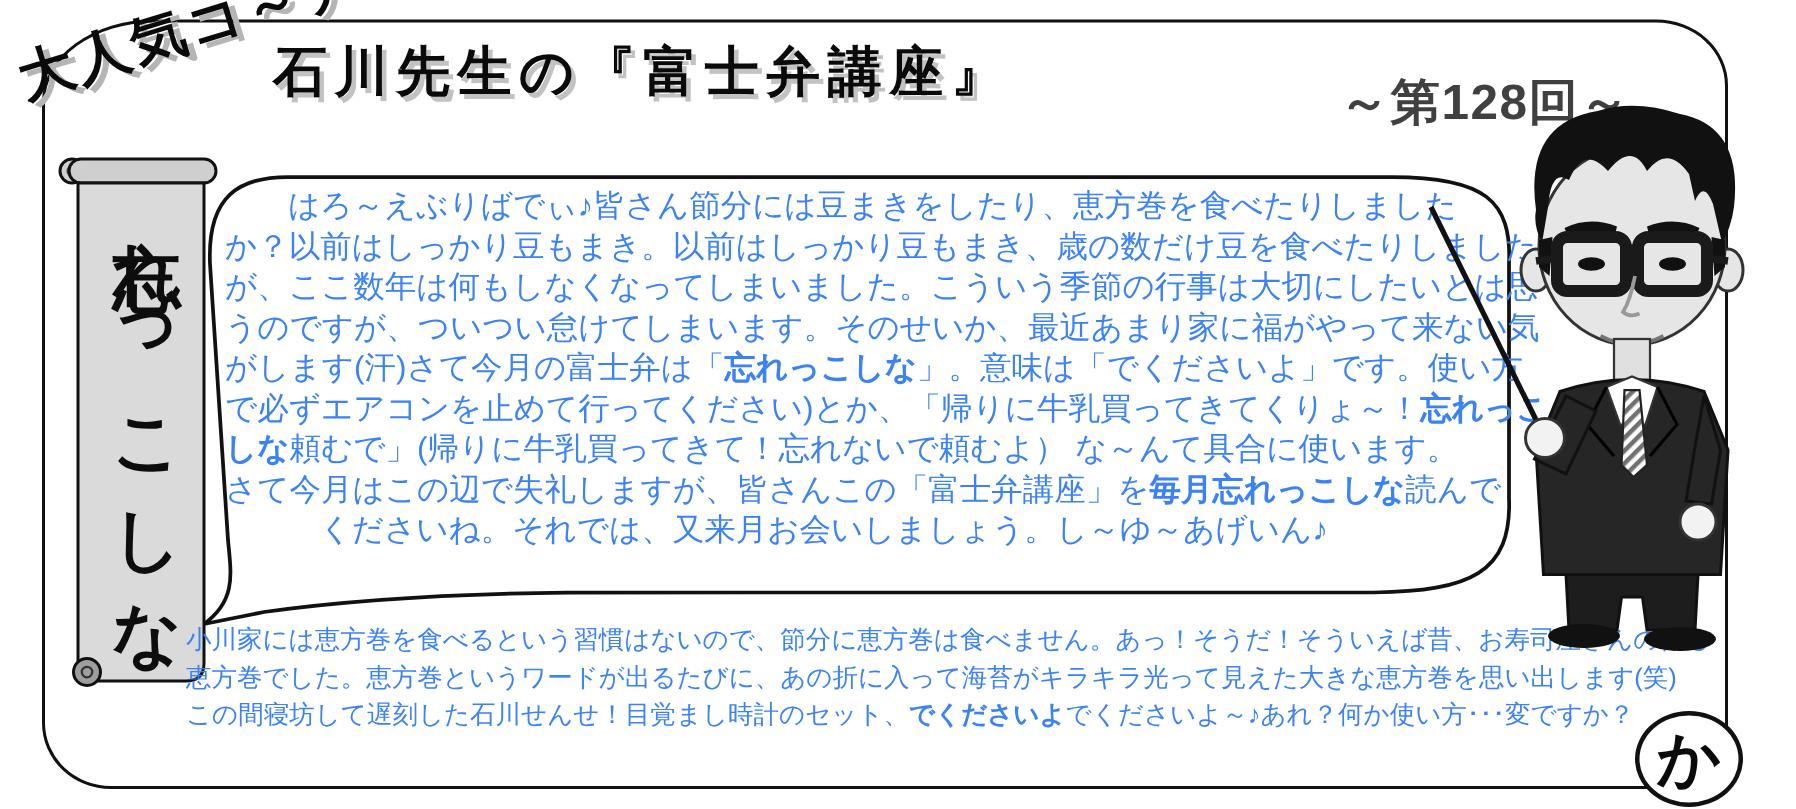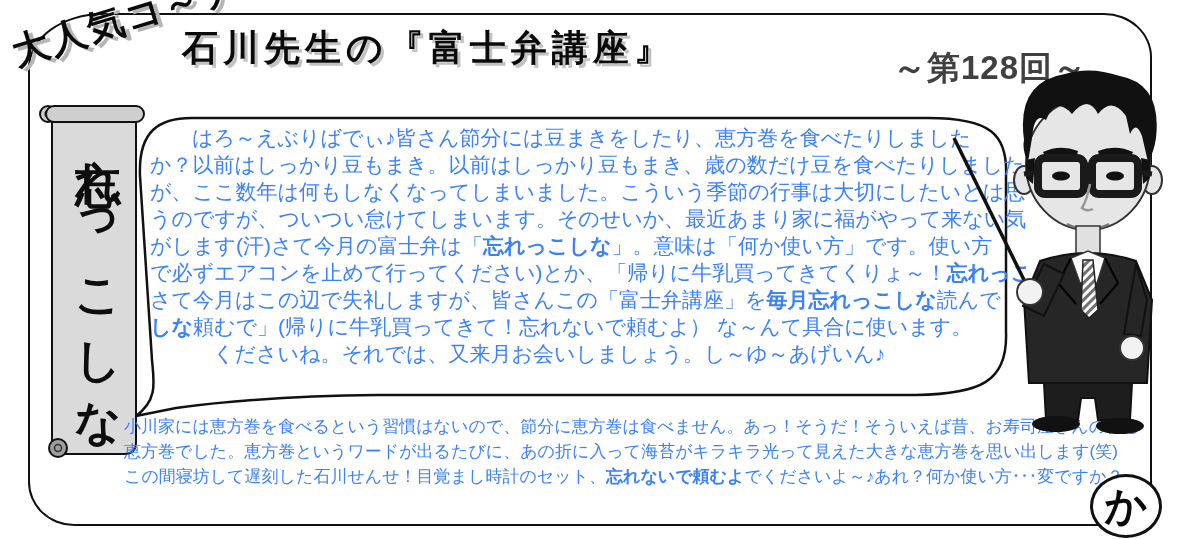--- a/index.html
+++ b/index.html
@@ -48,24 +48,24 @@
   <div class="scrolltext">忘れっこしな</div>
 
   <svg class="bubble-svg" width="895" height="315" viewBox="0 0 895 315">
     <path d="M 64 8 H 800 C 862 8 880 24 878 66 V 222 C 880 272 852 284 788 285 H 250 C 165 286 105 290 48 298 L 8 306 C 30 290 26 272 24 250 L 12 66 C 10 20 32 8 64 8 Z" fill="#ffffff" stroke="#111" stroke-width="2.5"></path>
   </svg>
   <div class="bubbletext">
       <div class="tline"><span>　　はろ～えぶりばでぃ♪皆さん節分には豆まきをしたり、恵方巻を食べたりしました</span></div>
       <div class="tline"><span>か？以前はしっかり豆もまき。以前はしっかり豆もまき、歳の数だけ豆を食べたりしました</span></div>
       <div class="tline"><span>が、ここ数年は何もしなくなってしまいました。こういう季節の行事は大切にしたいとは思</span></div>
       <div class="tline"><span>うのですが、ついつい怠けてしまいます。そのせいか、最近あまり家に福がやって来ない気</span></div>
-      <div class="tline"><span>がします(汗)さて今月の富士弁は「</span><span style="font-weight: bold;">忘れっこしな</span><span>」。意味は「何か使い方」です。使い方</span></div>
+      <div class="tline"><span>がします(汗)さて今月の富士弁は「</span><span style="font-weight: bold;">忘れっこしな</span><span>」。意味は「でくださいよ」です。使い方</span></div>
       <div class="tline"><span>で必ずエアコンを止めて行ってください)とか、「帰りに牛乳買ってきてくりょ～！</span><span style="font-weight: bold;">忘れっこ</span></div>
+      <div class="tline"><span style="font-weight: bold;">しな</span><span>頼むで」(帰りに牛乳買ってきて！忘れないで頼むよ） な～んて具合に使います。</span></div>
       <div class="tline"><span>さて今月はこの辺で失礼しますが、皆さんこの「富士弁講座」を</span><span style="font-weight: bold;">毎月忘れっこしな</span><span>読んで</span></div>
-      <div class="tline"><span style="font-weight: bold;">しな</span><span>頼むで」(帰りに牛乳買ってきて！忘れないで頼むよ） な～んて具合に使います。</span></div>
       <div class="tline"><span>　　　くださいね。それでは、又来月お会いしましょう。し～ゆ～あげいん♪</span></div>
     </div>
 
   <svg class="char-svg" width="257" height="370" viewBox="0 0 257 370">
     <defs>
       <pattern id="tiestripe" width="6" height="6" patternUnits="userSpaceOnUse" patternTransform="rotate(45)">
         <rect width="6" height="6" fill="#fdfdfd"></rect>
           <rect width="3" height="6" fill="#707070"></rect>
       </pattern>
     </defs>
@@ -103,16 +103,16 @@
     <ellipse cx="180" cy="358" rx="24" ry="8" fill="#111"></ellipse>
   </svg>
 
   <div class="stamp">
     <span>か</span>
   </div>
 
   <div class="footer">
       <div class="tline"><span>小川家には恵方巻を食べるという習慣はないので、節分に恵方巻は食べません。あっ！そうだ！そういえば昔、お寿司屋さんの作る</span></div>
       <div class="tline"><span>恵方巻でした。恵方巻というワードが出るたびに、あの折に入って海苔がキラキラ光って見えた大きな恵方巻を思い出します(笑)</span></div>
-      <div class="tline"><span>この間寝坊して遅刻した石川せんせ！目覚まし時計のセット、</span><span style="font-weight: bold;">忘れないで頼むよ</span><span>でくださいよ～♪あれ？何か使い方･･･変ですか？</span></div>
+      <div class="tline"><span>この間寝坊して遅刻した石川せんせ！目覚まし時計のセット、</span><span style="font-weight: bold;">でくださいよ</span><span>でくださいよ～♪あれ？何か使い方･･･変ですか？</span></div>
     </div>
 
 </div>
 
 </body></html>

